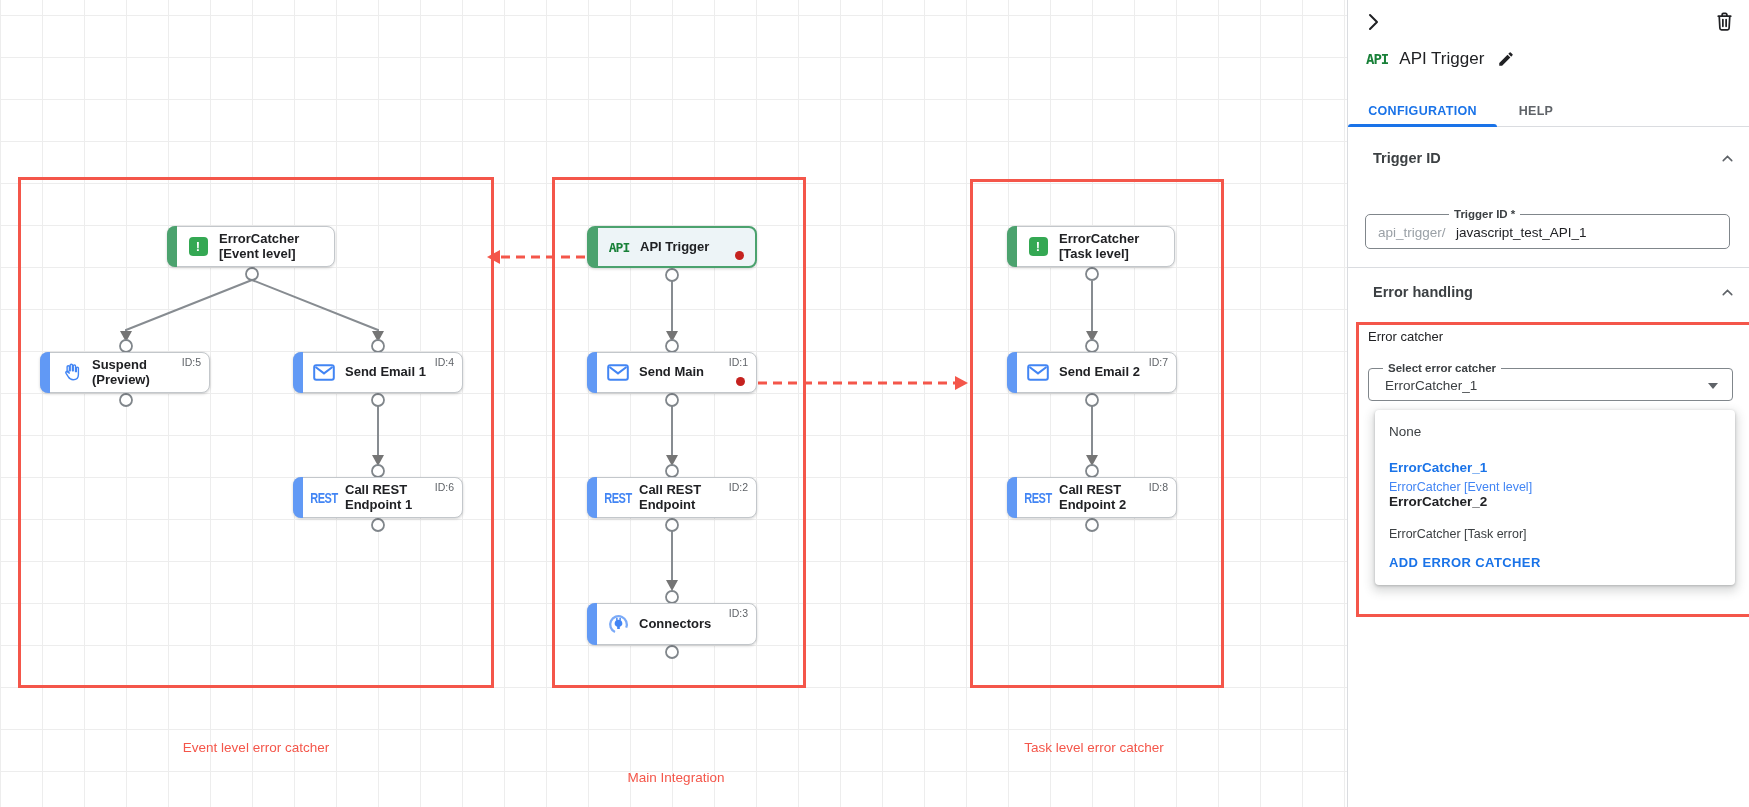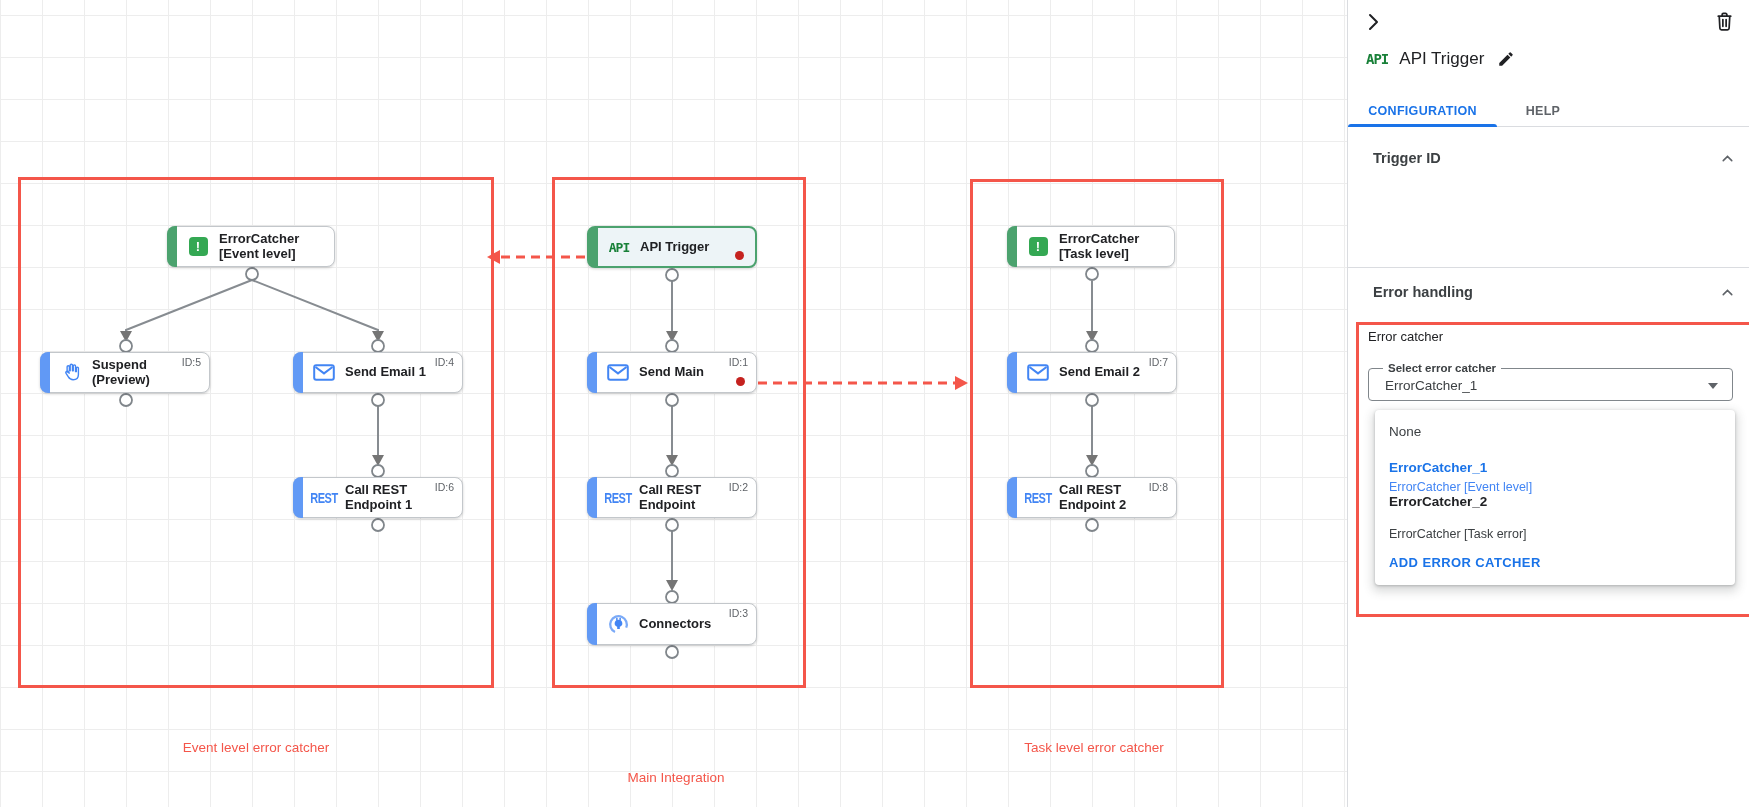--- a/index.html
+++ b/index.html
@@ -25,21 +25,21 @@
   .rdot{position:absolute;right:11px;bottom:6px;width:9px;height:9px;border-radius:50%;background:#c5221f;}
   .node.trigger{border:2px solid #4ba26e;background:#edf4f7;height:42px;}
   .resticon{color:#4285f4;font-size:11px;font-weight:bold;letter-spacing:-0.5px;font-family:"Liberation Sans",sans-serif;transform:scaleY(1.25);}
   .apitext{color:#188038;font-family:"DejaVu Sans Mono",monospace;font-weight:bold;font-size:13px;letter-spacing:-1px;}
   .excl{width:19px;height:19px;background:#34a853;border-radius:4px;color:#fff;font-weight:bold;font-size:13px;display:flex;align-items:center;justify-content:center;}
   
   .panel{position:absolute;left:1347px;top:0;width:402px;height:807px;background:#fff;border-left:1px solid #dadce0;box-sizing:border-box;}
   .iconbtn{position:absolute;cursor:pointer;}
   .titlerow{position:absolute;left:18px;top:44px;height:30px;display:flex;align-items:center;}
   .paneltitle{font-size:17px;color:#202124;margin-left:11px;}
-  .tabs{position:absolute;left:0;top:96px;width:402px;height:31px;border-bottom:1px solid #dadce0;display:flex;box-sizing:border-box;gap:7px;}
+  .tabs{position:absolute;left:0;top:96px;width:402px;height:31px;border-bottom:1px solid #dadce0;display:flex;box-sizing:border-box;}
   .tab{height:100%;display:flex;align-items:center;justify-content:center;font-size:12.5px;font-weight:bold;letter-spacing:.3px;cursor:pointer;}
   .tab.active{color:#1a73e8;width:149px;position:relative;}
   .tab.active::after{content:"";position:absolute;left:0;right:0;bottom:-1px;height:3px;background:#1a73e8;border-radius:3px 3px 0 0;}
   .tab.inactive{color:#5f6368;width:78px;}
   .sechdr{position:absolute;left:25px;font-size:14.5px;font-weight:bold;color:#3c4043;}
   .sechev{position:absolute;right:13px;}
   .divider{position:absolute;left:0;width:402px;height:1px;background:#dadce0;}
   .ofield{position:absolute;border:1px solid #80868b;border-radius:5px;background:#fff;box-sizing:border-box;}
   .ofield .flabel{position:absolute;top:-8px;background:#fff;padding:0 5px;font-size:11.5px;font-weight:bold;color:#3c4043;line-height:14px;white-space:nowrap;}
   .fieldtext{position:absolute;top:50%;transform:translateY(-50%);font-size:13.5px;white-space:nowrap;}
@@ -279,20 +279,25 @@
     <div class="tab inactive">HELP</div>
   </div>
 
   <div class="sechdr" style="top:150px;">Trigger ID</div>
   <div class="sechev" style="top:150px;">
     <svg width="17" height="17" viewBox="0 0 24 24">
         <path d="M6 15l6-6 6 6" fill="none" stroke="#5f6368" stroke-width="2.2" stroke-linecap="round"></path>
       </svg>
   </div>
 
+  <div class="ofield" style="left:17px;top:214px;width:365px;height:35px;">
+    <span class="flabel" style="left:83px;">Trigger ID *</span>
+    <span class="fieldtext" style="left:12px;color:#9aa0a6;">api_trigger/</span>
+    <span class="fieldtext" style="left:90px;color:#202124;">javascript_test_API_1</span>
+  </div>
 
   <div class="divider" style="top:267px;"></div>
 
   <div class="sechdr" style="top:284px;">Error handling</div>
   <div class="sechev" style="top:284px;">
     <svg width="17" height="17" viewBox="0 0 24 24">
         <path d="M6 15l6-6 6 6" fill="none" stroke="#5f6368" stroke-width="2.2" stroke-linecap="round"></path>
       </svg>
   </div>
 

